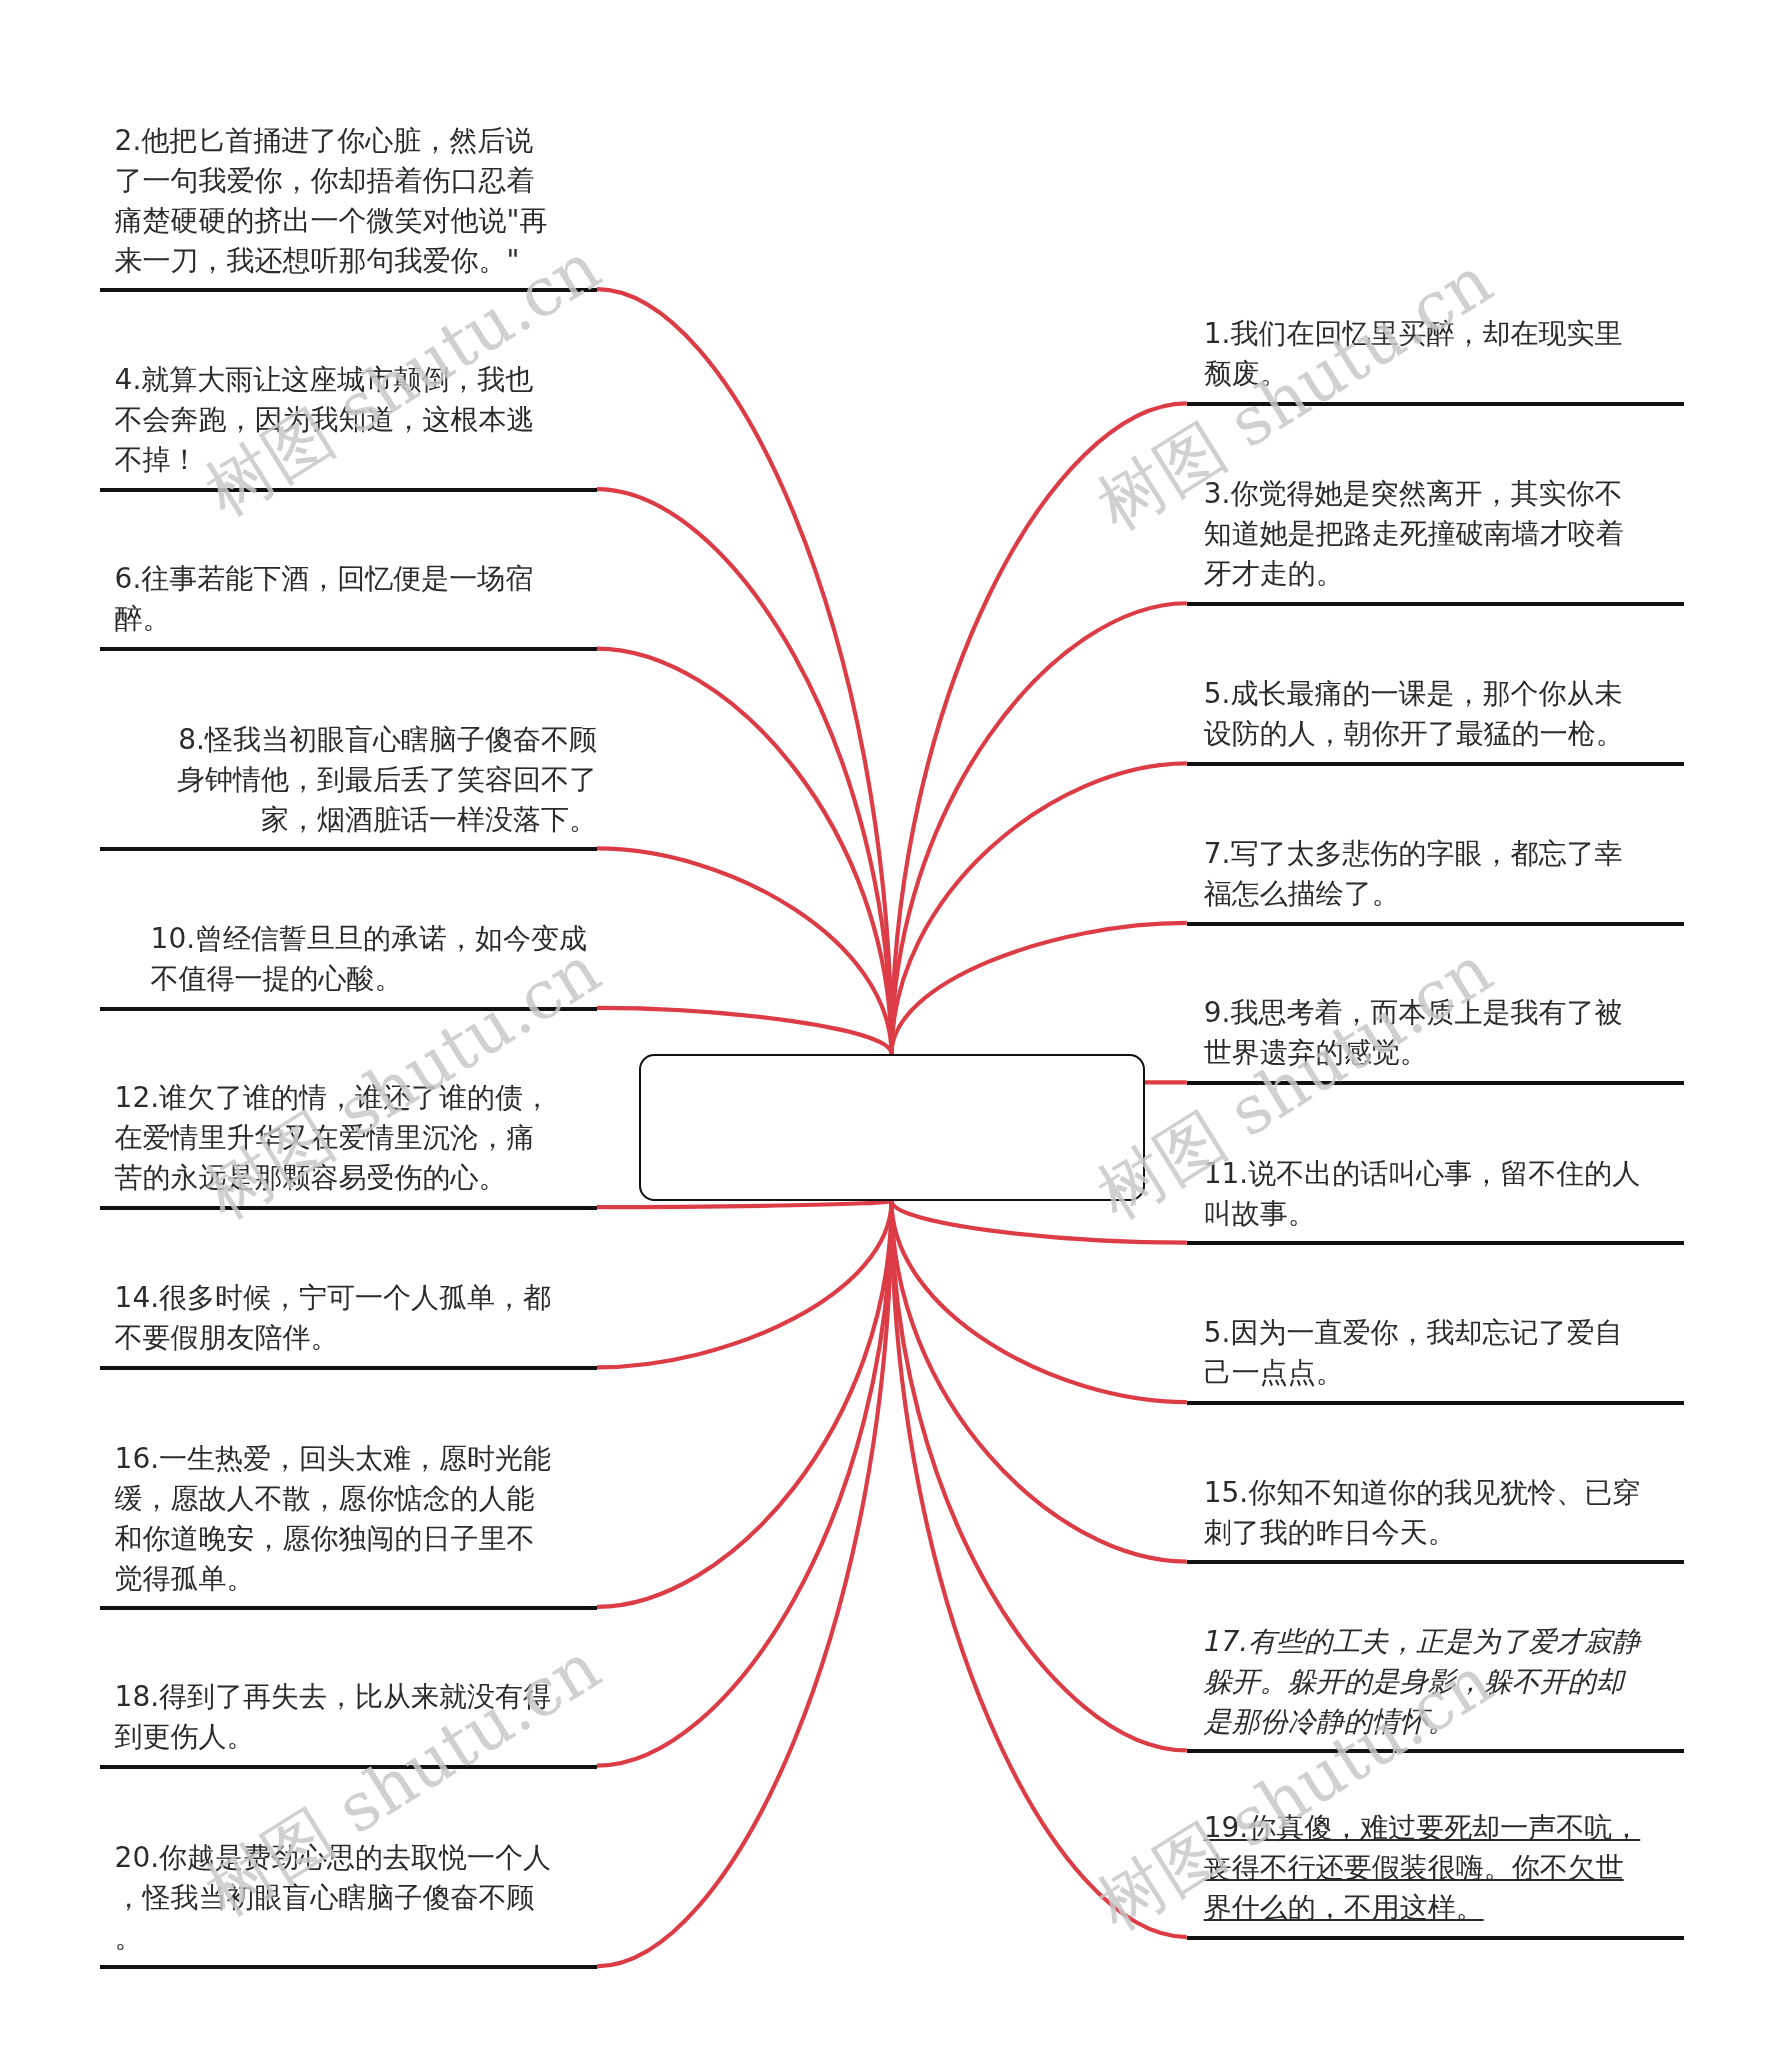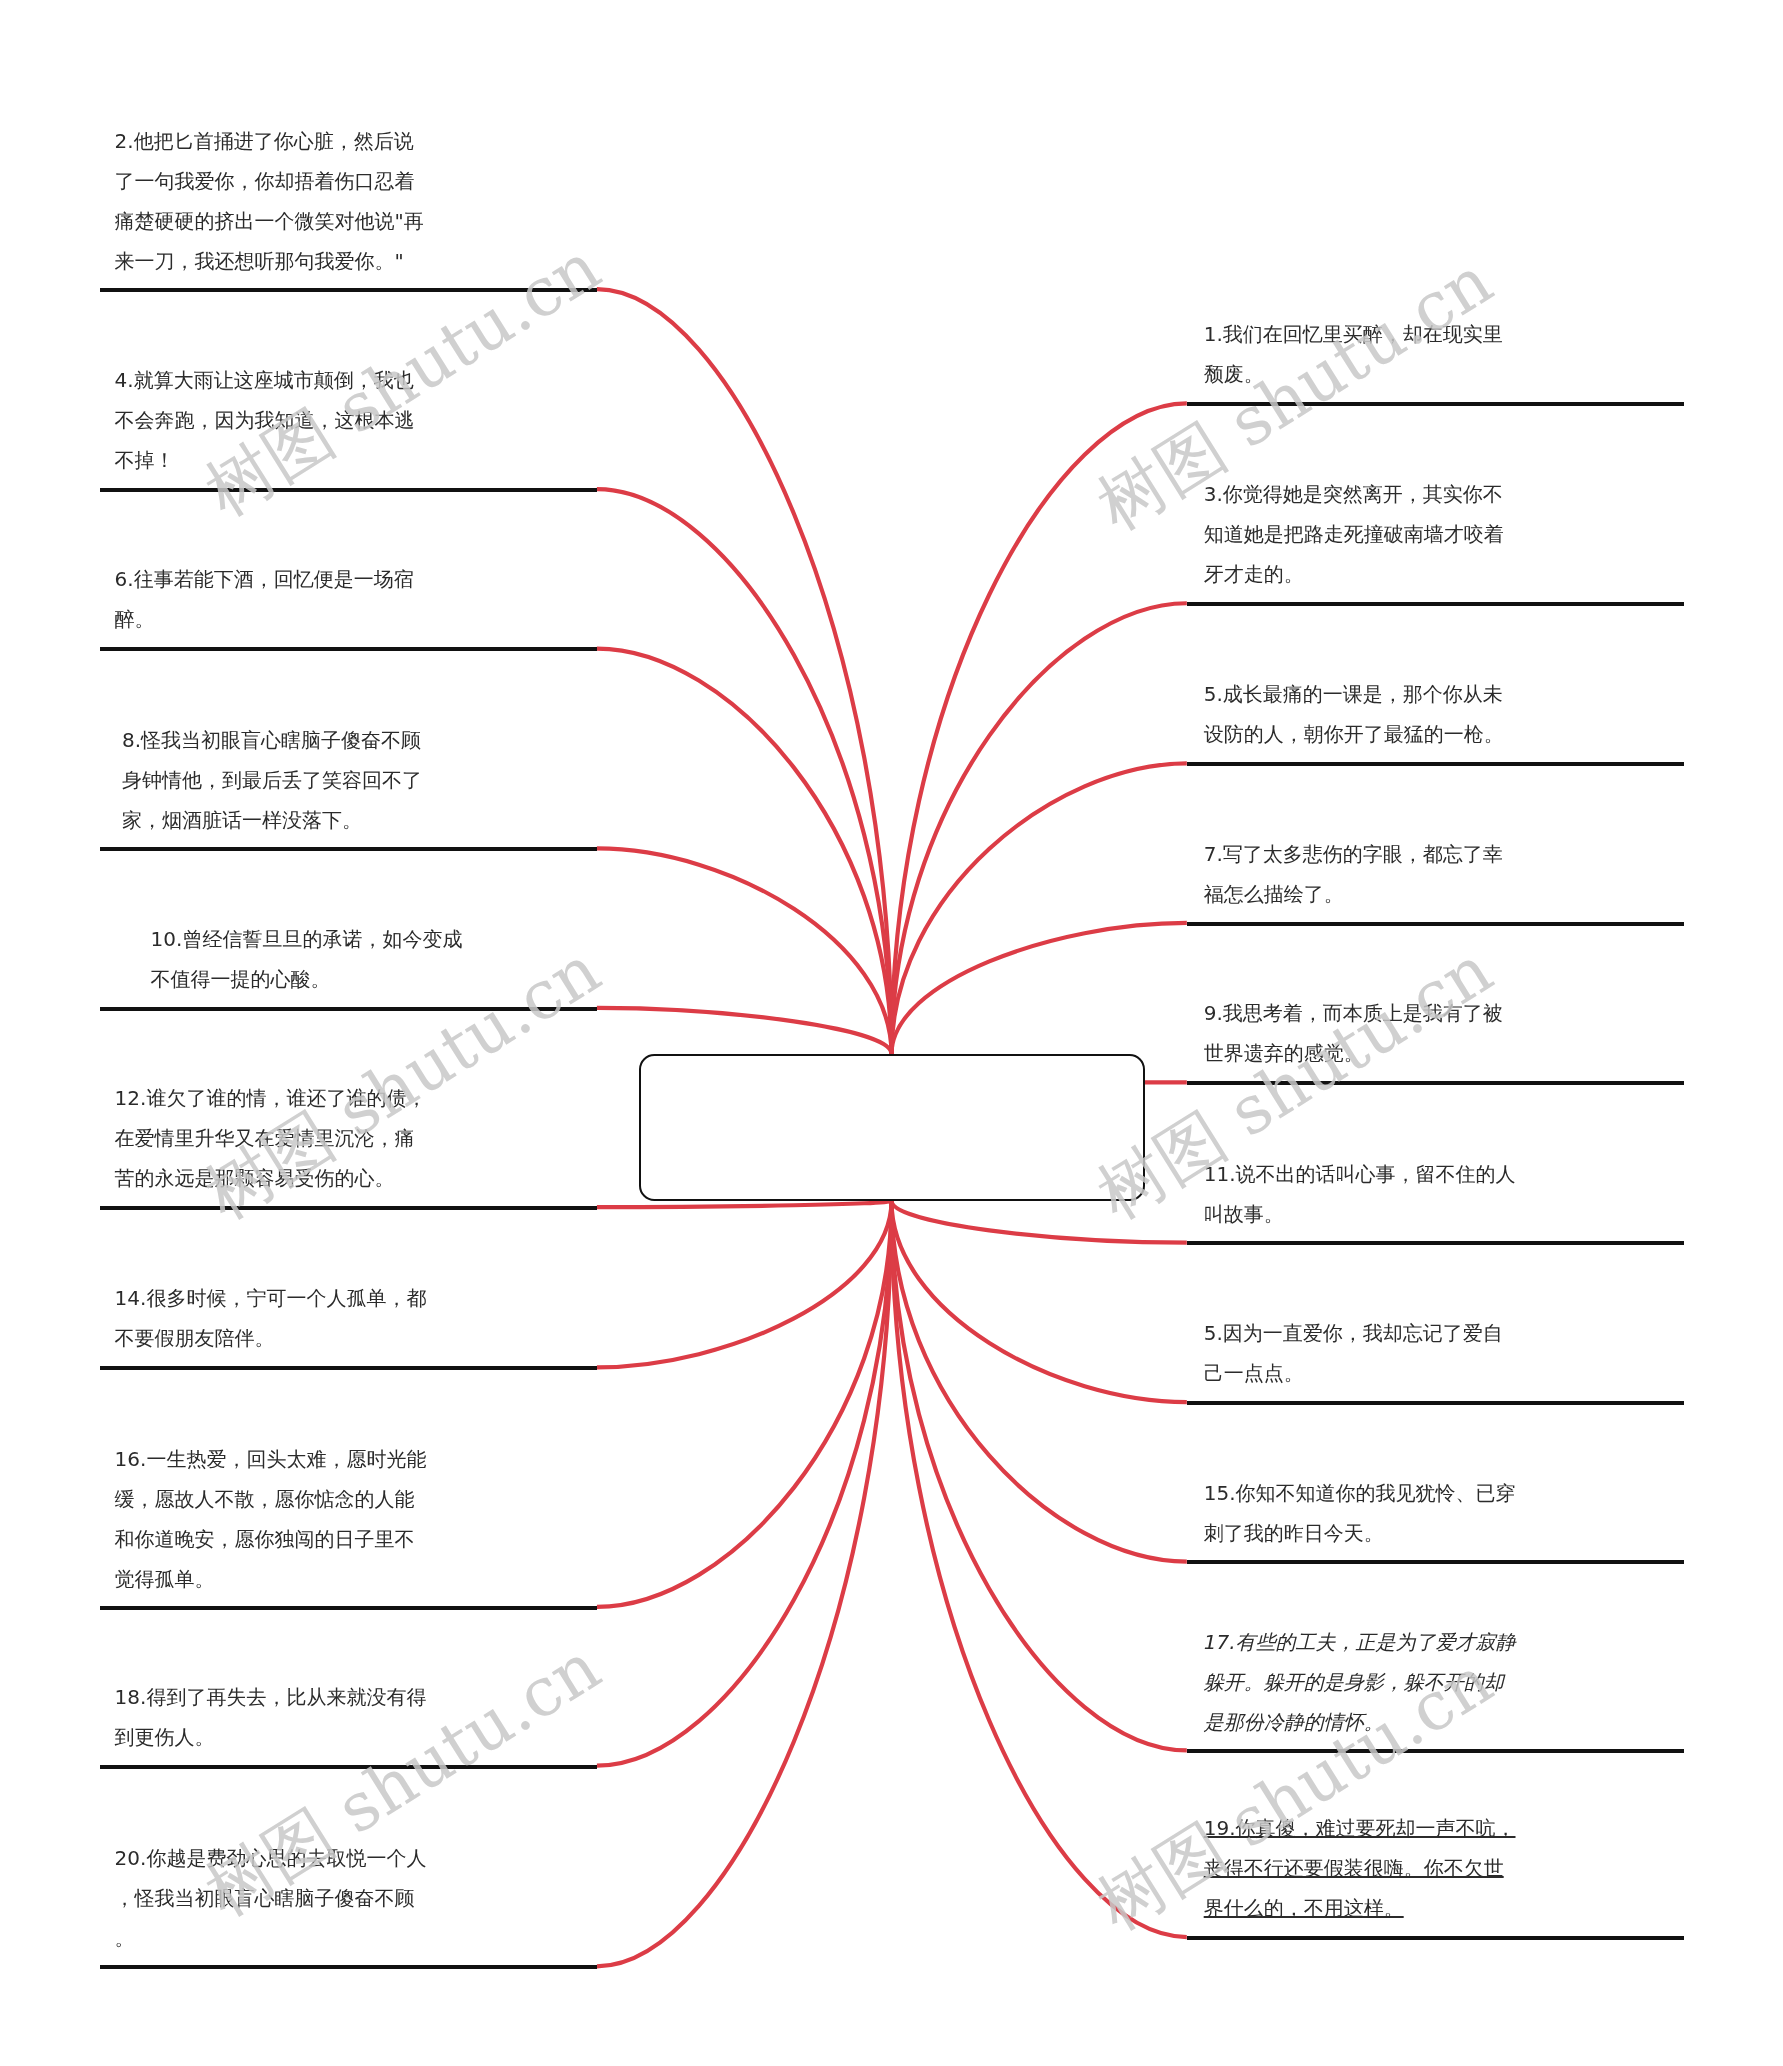--- a/index.html
+++ b/index.html
@@ -3,21 +3,21 @@
 <meta charset="utf-8">
 <style>
   html, body { margin: 0; padding: 0; background: #ffffff; }
   body { width: 1783px; height: 2066px; position: relative; overflow: hidden;
          font-family: "DejaVu Sans", "Liberation Sans", sans-serif; }
   #canvas { position: absolute; left: 0; top: 0; width: 1783px; height: 2066px; }
   svg#links { position: absolute; left: 0; top: 0; }
   .center-node { position: absolute; box-sizing: border-box; border: 2.1px solid #111111;
                  border-radius: 15.3px; background: #ffffff; }
   .leaf { position: absolute; }
-  .leaf-text { position: absolute; left: 0; right: 0; color: #2b2b2b; font-size: 20px;
+  .leaf-text { position: absolute; left: 0; right: 0; color: #2b2b2b; font-size: 28px;
                line-height: 40px; white-space: nowrap; }
   .leaf-line { display: block; height: 40px; }
   .underline { position: absolute; height: 3.5px; background: #111111; }
   .watermark { position: absolute; color: #c8c8c8; font-family: "DejaVu Serif", "Liberation Serif", serif;
                font-size: 67px; white-space: nowrap; transform-origin: left bottom;
                transform: rotate(-32deg); opacity: 0.85; pointer-events: none; }
 </style>
 </head>
 <body>
 
@@ -68,21 +68,21 @@
         <div class="underline" style="left: 0px; width: 497px; top: 488px; background: rgb(17, 17, 17);"></div>
       </div>
       <div class="leaf" style="left: 100px; width: 497px; top: 0px;">
         <div class="leaf-text" style="top: 559px; left: 14.6px;">
           <span class="leaf-line">6.往事若能下酒，回忆便是一场宿</span>
           <span class="leaf-line">醉。</span>
         </div>
         <div class="underline" style="left: 0px; width: 497px; top: 647px; background: rgb(17, 17, 17);"></div>
       </div>
       <div class="leaf" style="left: 100px; width: 497px; top: 0px;">
-        <div class="leaf-text" style="top: 720px; left: 22px;">
+        <div class="leaf-text" style="top: 720px; left: 8px; text-align: right;">
           <span class="leaf-line">8.怪我当初眼盲心瞎脑子傻奋不顾</span>
           <span class="leaf-line">身钟情他，到最后丢了笑容回不了</span>
           <span class="leaf-line">家，烟酒脏话一样没落下。</span>
         </div>
         <div class="underline" style="left: 0px; width: 497px; top: 847px; background: rgb(17, 17, 17);"></div>
       </div>
       <div class="leaf" style="left: 100px; width: 497px; top: 0px;">
         <div class="leaf-text" style="top: 919px; left: 14.6px; margin-left: 36px;">
           <span class="leaf-line">10.曾经信誓旦旦的承诺，如今变成</span>
           <span class="leaf-line">不值得一提的心酸。</span>

